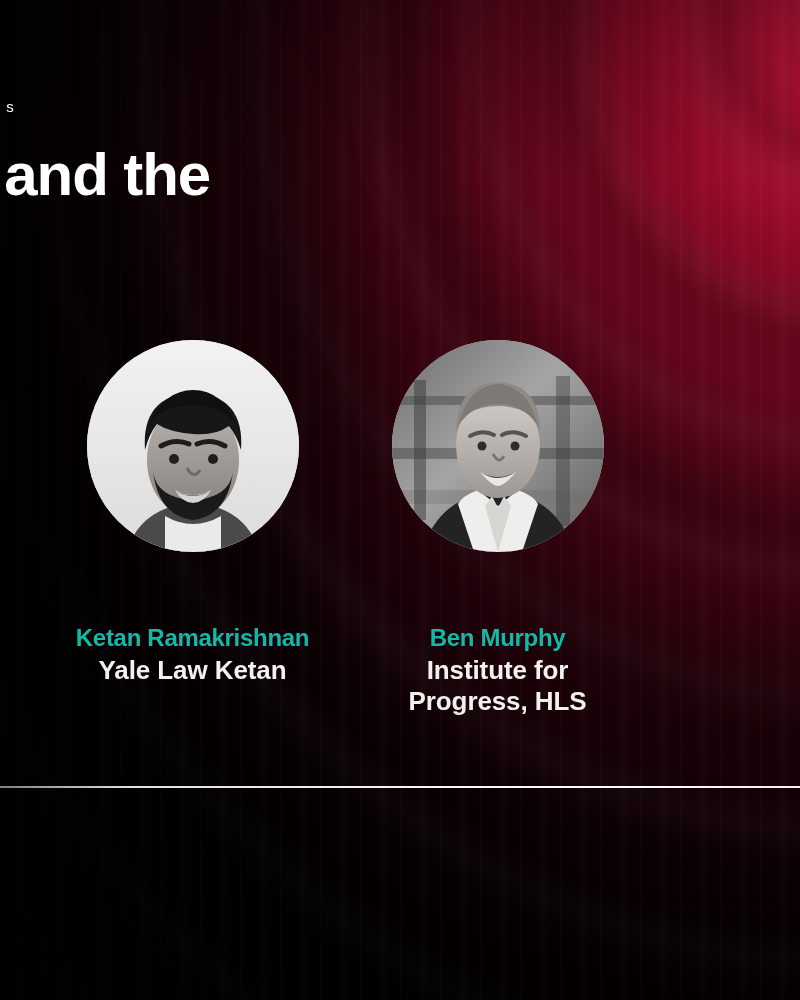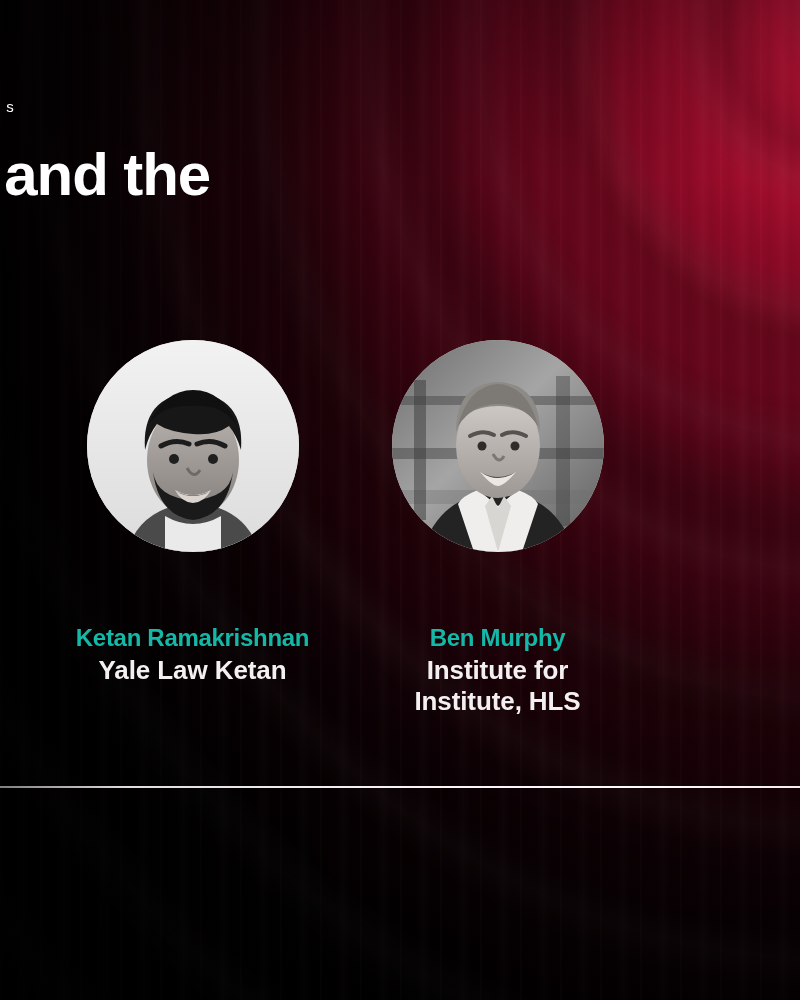--- a/index.html
+++ b/index.html
@@ -282,21 +282,21 @@
             <ellipse cx="90" cy="106" rx="4.5" ry="4.5" fill="#2f2c2a"></ellipse>
             <ellipse cx="123" cy="106" rx="4.5" ry="4.5" fill="#2f2c2a"></ellipse>
             <path d="M101 114 q6 11 11 2" stroke="#7b7773" stroke-width="3" fill="none"></path>
             <path d="M88 132 q18 12 36 0 q-12 14 -18 14 q-6 0 -18 -14z" fill="#eae7e4"></path>
             <path d="M90 133 q16 8 32 0 q-8 5 -16 5 q-8 0 -16 -5z" fill="#4c4946"></path>
           </svg>
         </div>
         <div class="speaker-name">Ben Murphy</div>
         <div class="speaker-affil">
           <span>Institute for</span><br>
-          <span>Institute, HLS</span>
+          <span>Progress, HLS</span>
         </div>
       </div>
 
     </div>
 
     <div class="divider"></div>
 
   </div>
 </div>
 

